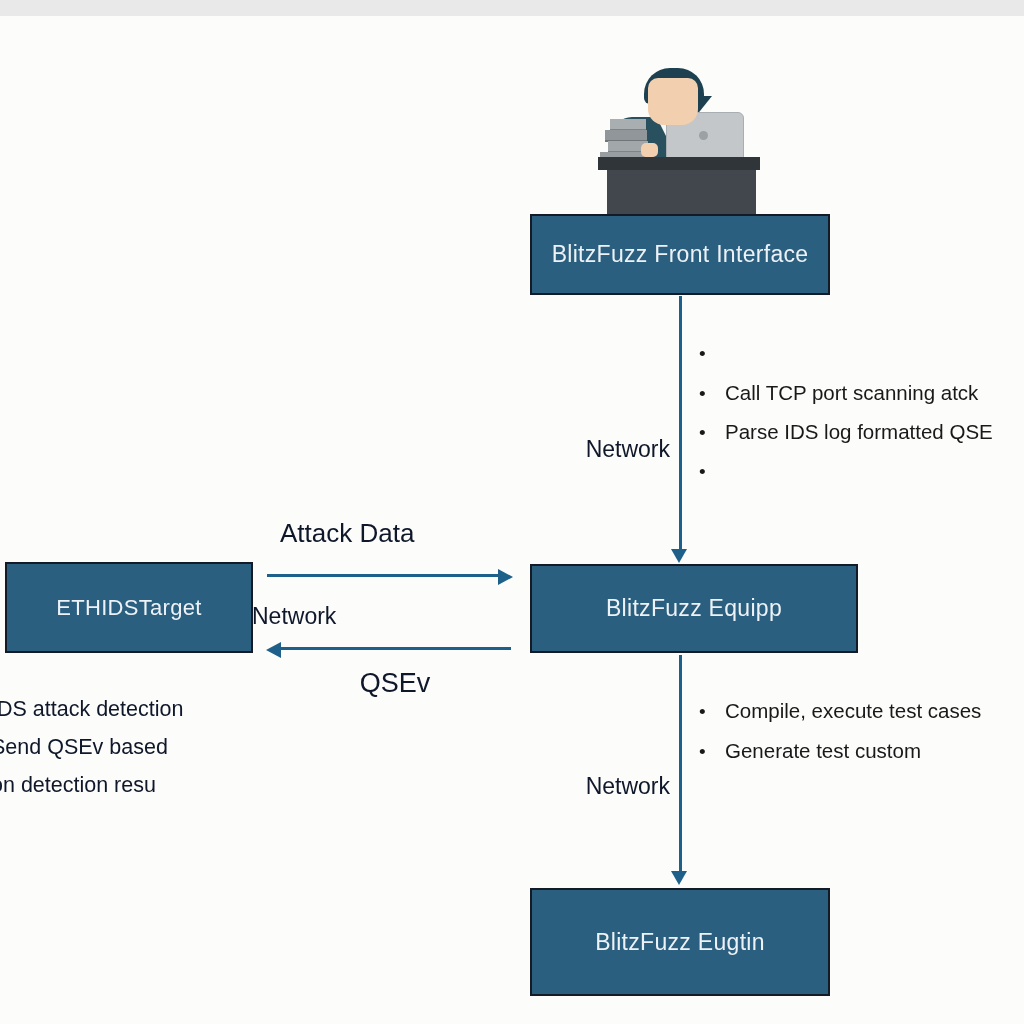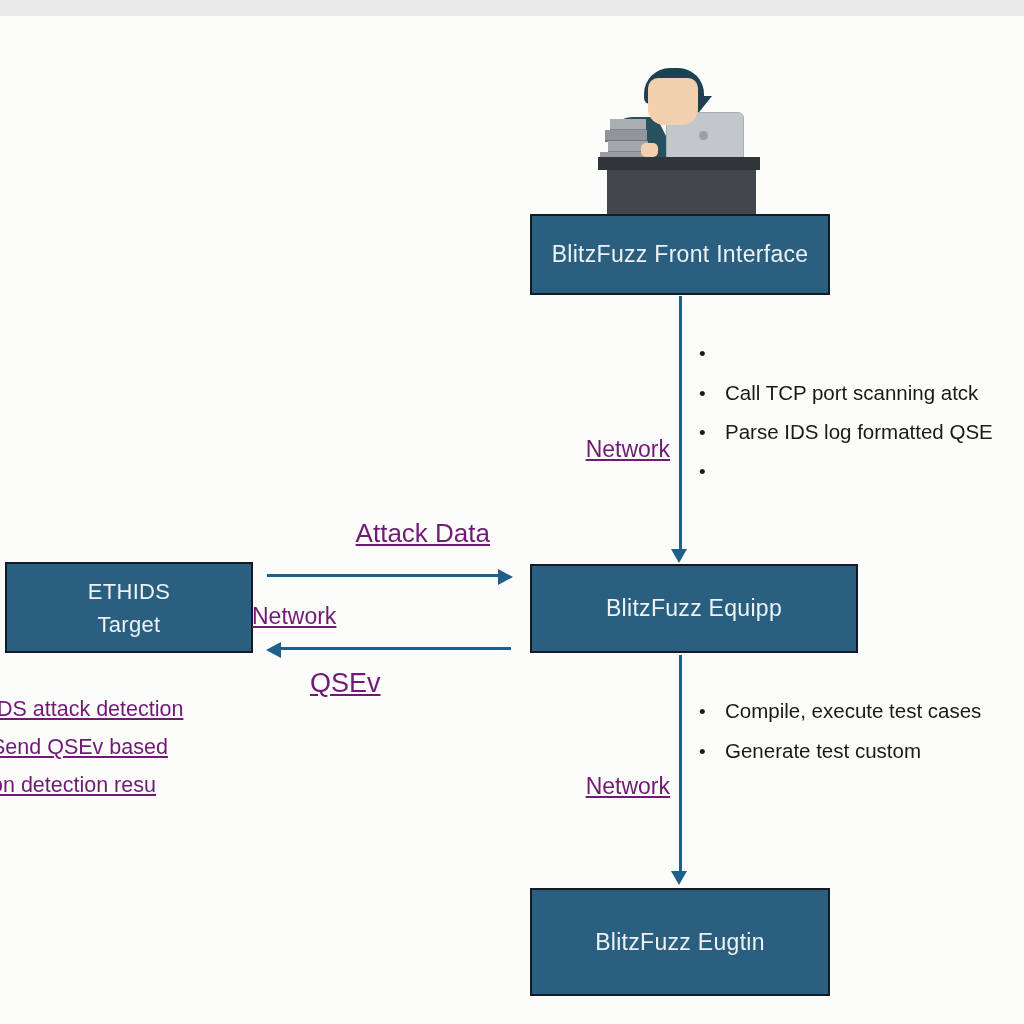--- a/index.html
+++ b/index.html
@@ -11,44 +11,44 @@
 
   
   .dbox{
     position:absolute;background:#2b5f80;border:2px solid #131c26;
     box-sizing:border-box;display:flex;align-items:center;justify-content:center;
     color:#edf2f6;font-size:23px;letter-spacing:.3px;
   }
   #box-front {left:530px;top:198px;width:300px;height:81px;}
   #box-equip {left:530px;top:548px;width:328px;height:89px;}
   #box-engine{left:530px;top:872px;width:300px;height:108px;}
-  #box-target{left:5px;  top:546px;width:248px;height:91px;flex-direction:column;line-height:33px;font-size:22px;}
+  #box-target{left:5px;  top:546px;width:248px;height:91px;flex-direction:row;line-height:33px;font-size:22px;}
 
   
   .aline{position:absolute;background:#1e6089;}
   .vline{width:3px;}
   .hline{height:3px;}
   .head{position:absolute;width:0;height:0;}
   .head-down {border-left:8.5px solid transparent;border-right:8.5px solid transparent;border-top:14px solid #1e6089;}
   .head-right{border-top:8.5px solid transparent;border-bottom:8.5px solid transparent;border-left:15px solid #1e6089;}
   .head-left {border-top:8.5px solid transparent;border-bottom:8.5px solid transparent;border-right:15px solid #1e6089;}
 
   #vline1{left:679px;top:280px;height:256px;}
   #vhead1{left:671px;top:533px;}
   #vline2{left:679px;top:639px;height:218px;}
   #vhead2{left:671px;top:855px;}
   #hline-attack{left:267px;top:558px;width:233px;}
   #hhead-attack{left:498px;top:553px;}
   #hline-qsev{left:281px;top:631px;width:230px;}
   #hhead-qsev{left:266px;top:626px;}
 
   
-  .lbl{position:absolute;color:#701a75;text-decoration:underline;}
-  #label-attack        {left:280px;top:502px;width:210px;text-align:right;font-size:26px;}
-  #label-qsev          {left:310px;top:652px;width:170px;font-size:27px;}
+  .lbl{position:absolute;color:#0f172a;}
+  #label-attack        {left:280px;top:502px;width:210px;text-align:left;font-size:26px;}
+  #label-qsev          {left:310px;top:652px;width:170px;text-align:center;font-size:27px;}
   #label-network-mid   {left:252px;top:587px;font-size:23px;}
   #label-network-top   {left:550px;top:420px;width:120px;text-align:right;font-size:23px;}
   #label-network-bottom{left:550px;top:757px;width:120px;text-align:right;font-size:23px;}
 
   
   .blist{position:absolute;font-size:20.5px;}
   .blist .row{display:flex;align-items:baseline;line-height:38.5px;white-space:nowrap;}
   .blist .dot{width:26px;flex:0 0 26px;font-size:19px;}
   #bullets-top   {left:699px;top:319px;}
   #bullets-bottom{left:699px;top:676px;}

